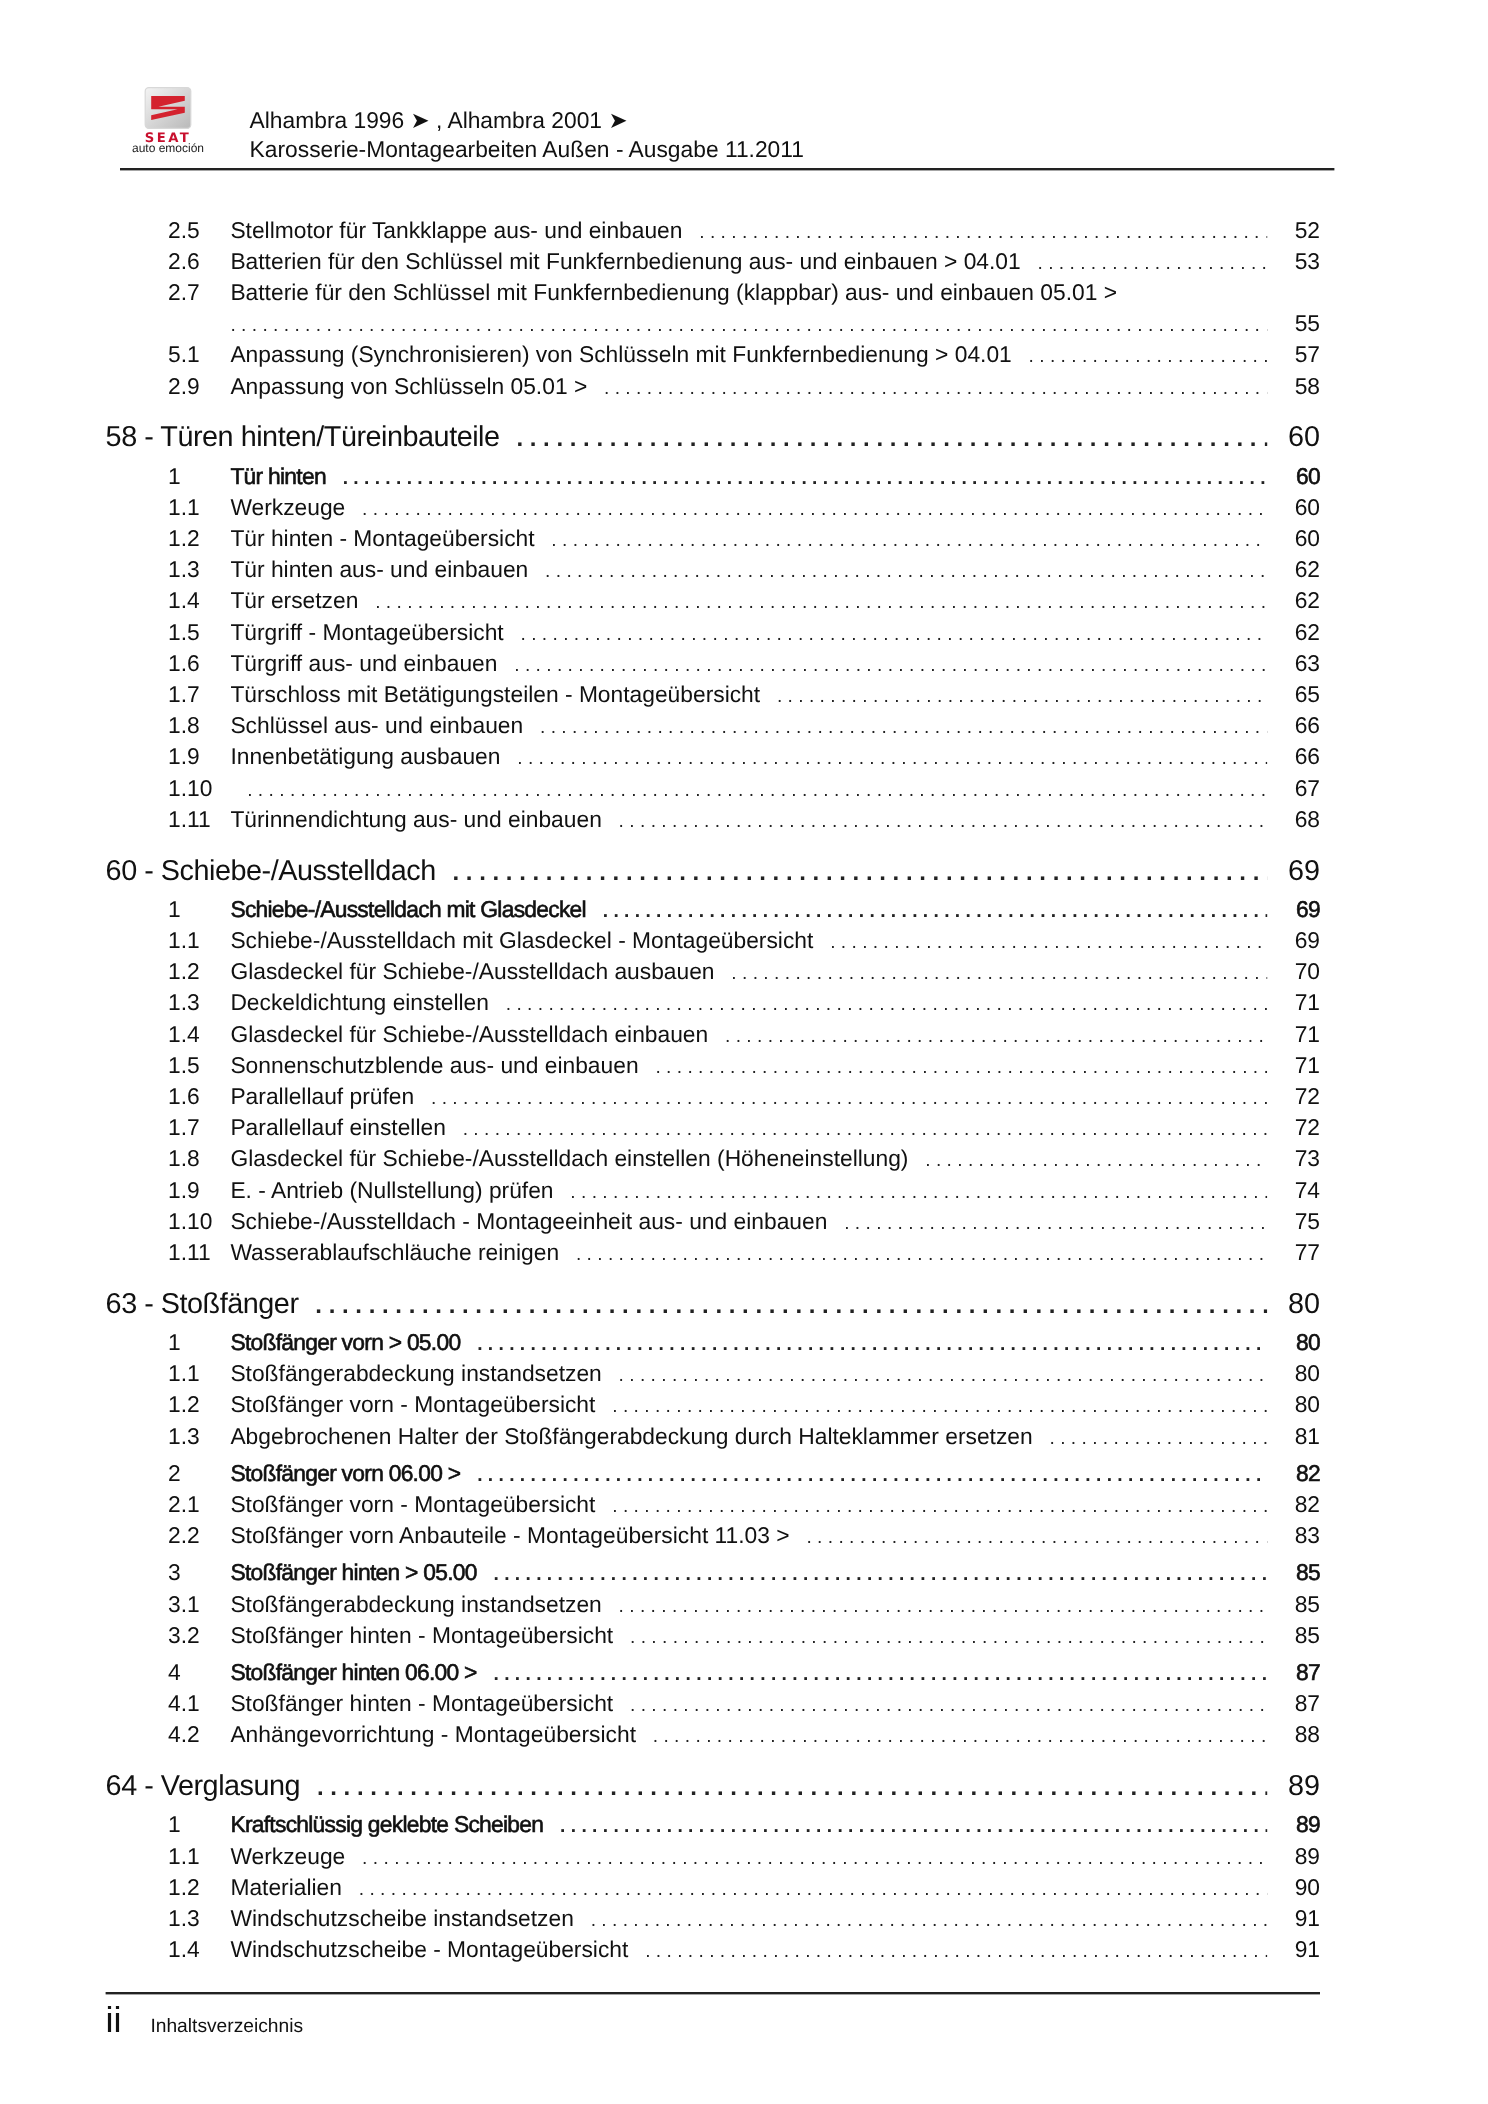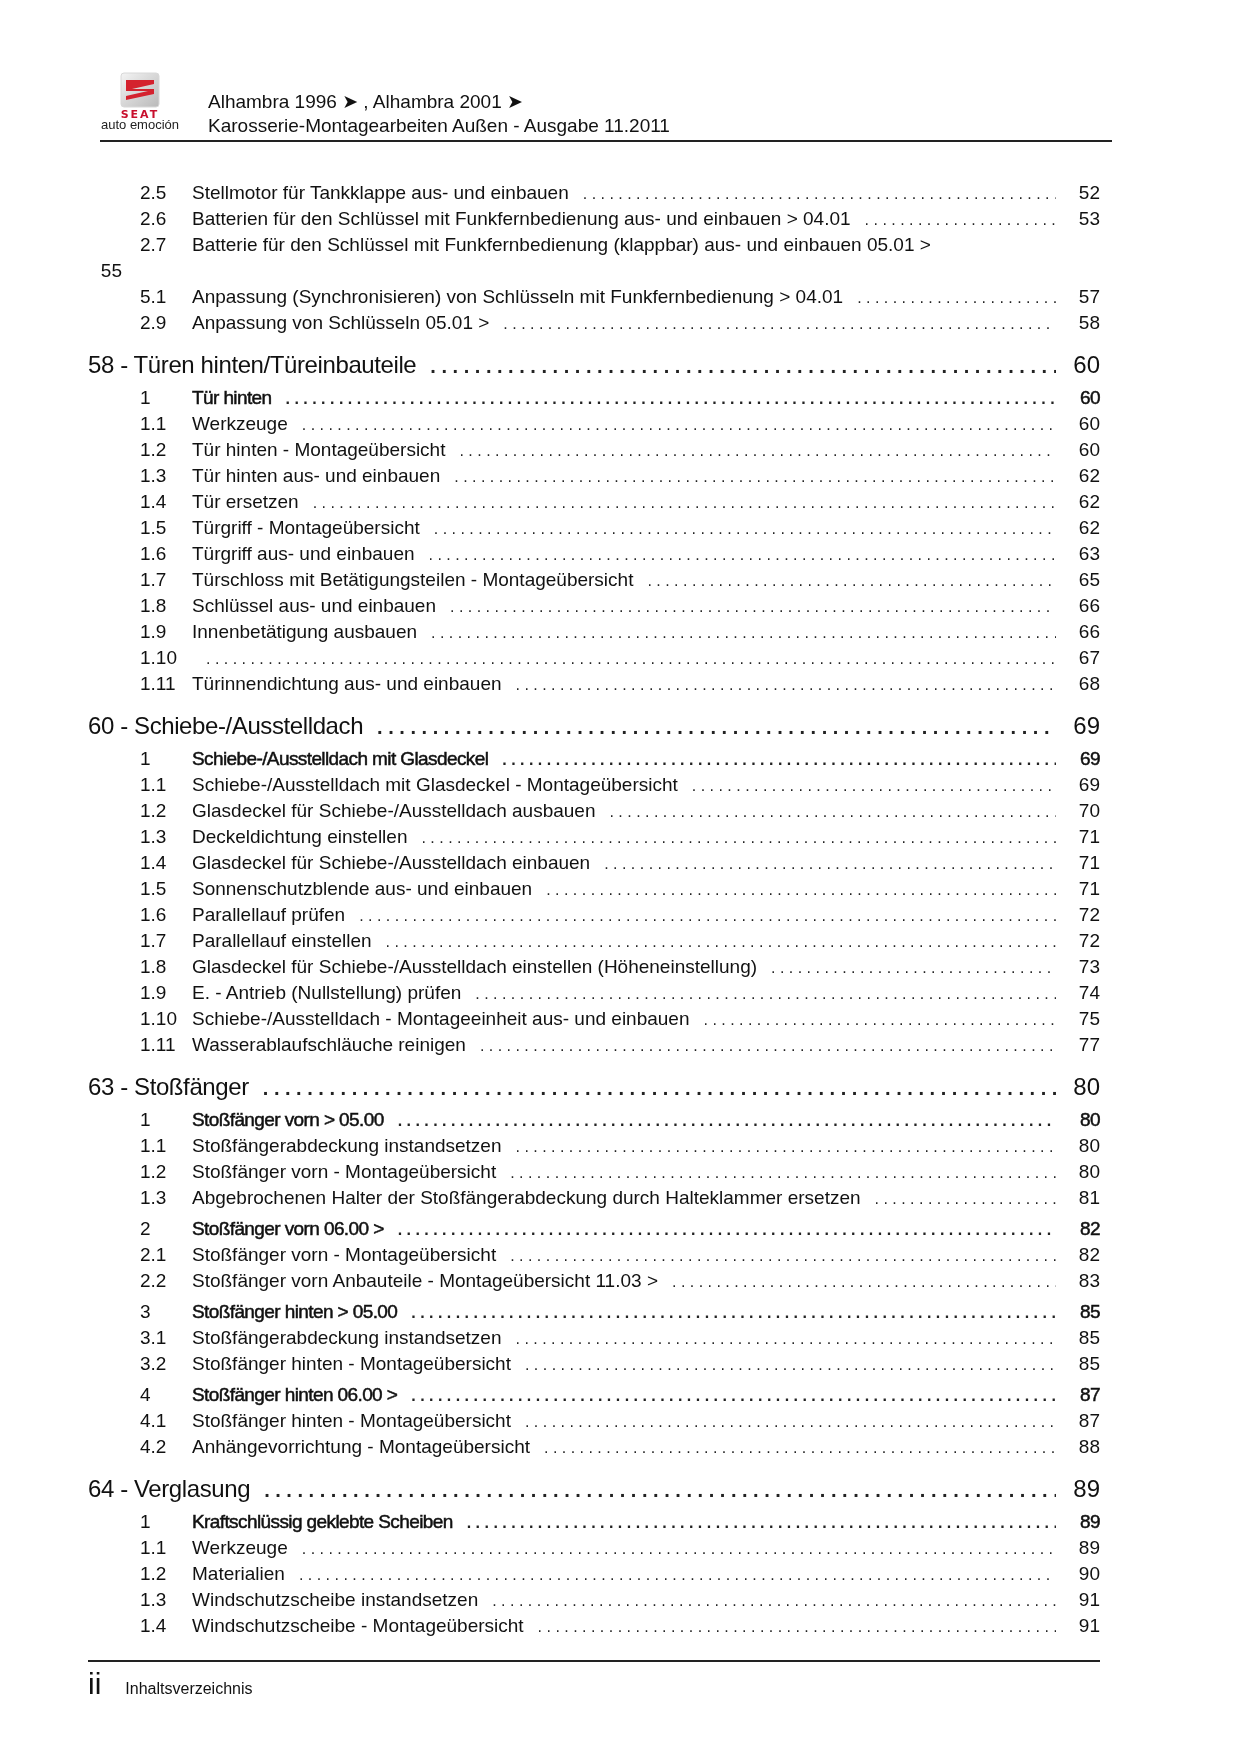--- a/index.html
+++ b/index.html
@@ -3,41 +3,41 @@
 <meta charset="utf-8">
 <style>
   html, body { margin: 0; padding: 0; background: #ffffff; }
   body { width: 1240px; height: 1753px; position: relative; overflow: hidden;
          font-family: "Liberation Sans", sans-serif; color: #111; }
   .header { position: absolute; left: 100px; top: 68px; width: 1012px; height: 74px; }
   .logo { position: absolute; left: 0; top: 4px; width: 80px; height: 62px; text-align: center; }
   .logo-mark { display: block; margin: 0 auto; }
   .logo-word { display: block; font-family: "DejaVu Sans", sans-serif; font-weight: bold; color: #c8102e;
                font-size: 11px; letter-spacing: 2px; line-height: 11px; margin-top: 1px; }
-  .logo-tag { display: block; font-size: 13px; color: #222; line-height: 10px; }
+  .logo-tag { display: block; font-size: 10px; color: #222; line-height: 10px; }
   .header-lines { position: absolute; left: 84px; top: 22px; font-size: 19px; line-height: 24px; color: #111; margin-left: 24px; }
   .header-rule { position: absolute; left: 0; top: 72px; width: 1012px; height: 2px; background: #222; }
 
   .toc { position: absolute; left: 88px; top: 180px; width: 1012px; }
   .row { position: relative; display: flex; align-items: baseline; white-space: nowrap; }
   .row.item { font-size: 19px; height: 26px; line-height: 26px; }
   .row.item .num { width: 52px; padding-left: 52px; flex: none; }
   .row.chapter { font-size: 24px; height: 30px; line-height: 30px; margin-top: 14px; margin-bottom: 4px; }
   .row.section { font-size: 19px; height: 26px; line-height: 26px; margin-top: 5px; }
   .row.section .num { width: 52px; padding-left: 52px; flex: none; }
   .row.section .title, .row.section .page { letter-spacing: -0.6px; -webkit-text-stroke: 0.5px #111; }
   .row.chapter .title { letter-spacing: -0.4px; }
   .title { flex: none; }
   .dots { flex: 1 1 auto; overflow: hidden; margin: 0 10px 0 14px; color: #222;
           letter-spacing: 5.5px; font-size: 16px; }
   .row.chapter .dots { font-size: 20px; letter-spacing: 7px; font-weight: bold; }
   .row.section .dots { font-weight: bold; }
   .dots::before { content: ". . . . . . . . . . . . . . . . . . . . . . . . . . . . . . . . . . . . . . . . . . . . . . . . . . . . . . . . . . . . . . . . . . . . . . . . . . . . . . . . . . . . . . . . . . . . . . . . . . . . . . ."; letter-spacing: 0; }
   .page { flex: none; width: 34px; text-align: right; }
-  .wrap-line { font-size: 19px; height: 26px; line-height: 26px; flex-direction: column; }
+  .wrap-line { font-size: 19px; height: 26px; line-height: 26px; }
   .wrap-line .num { width: 52px; padding-left: 52px; flex: none; }
 
   .footer-rule { position: absolute; left: 88px; top: 1660px; width: 1012px; height: 2px; background: #222; }
   .footer { position: absolute; left: 88px; top: 1667px; display: flex; align-items: baseline; }
   .footer-page { font-size: 30px; line-height: 34px; margin-right: 24px; }
   .footer-label { font-size: 16px; }
 </style>
 </head>
 <body>
 

